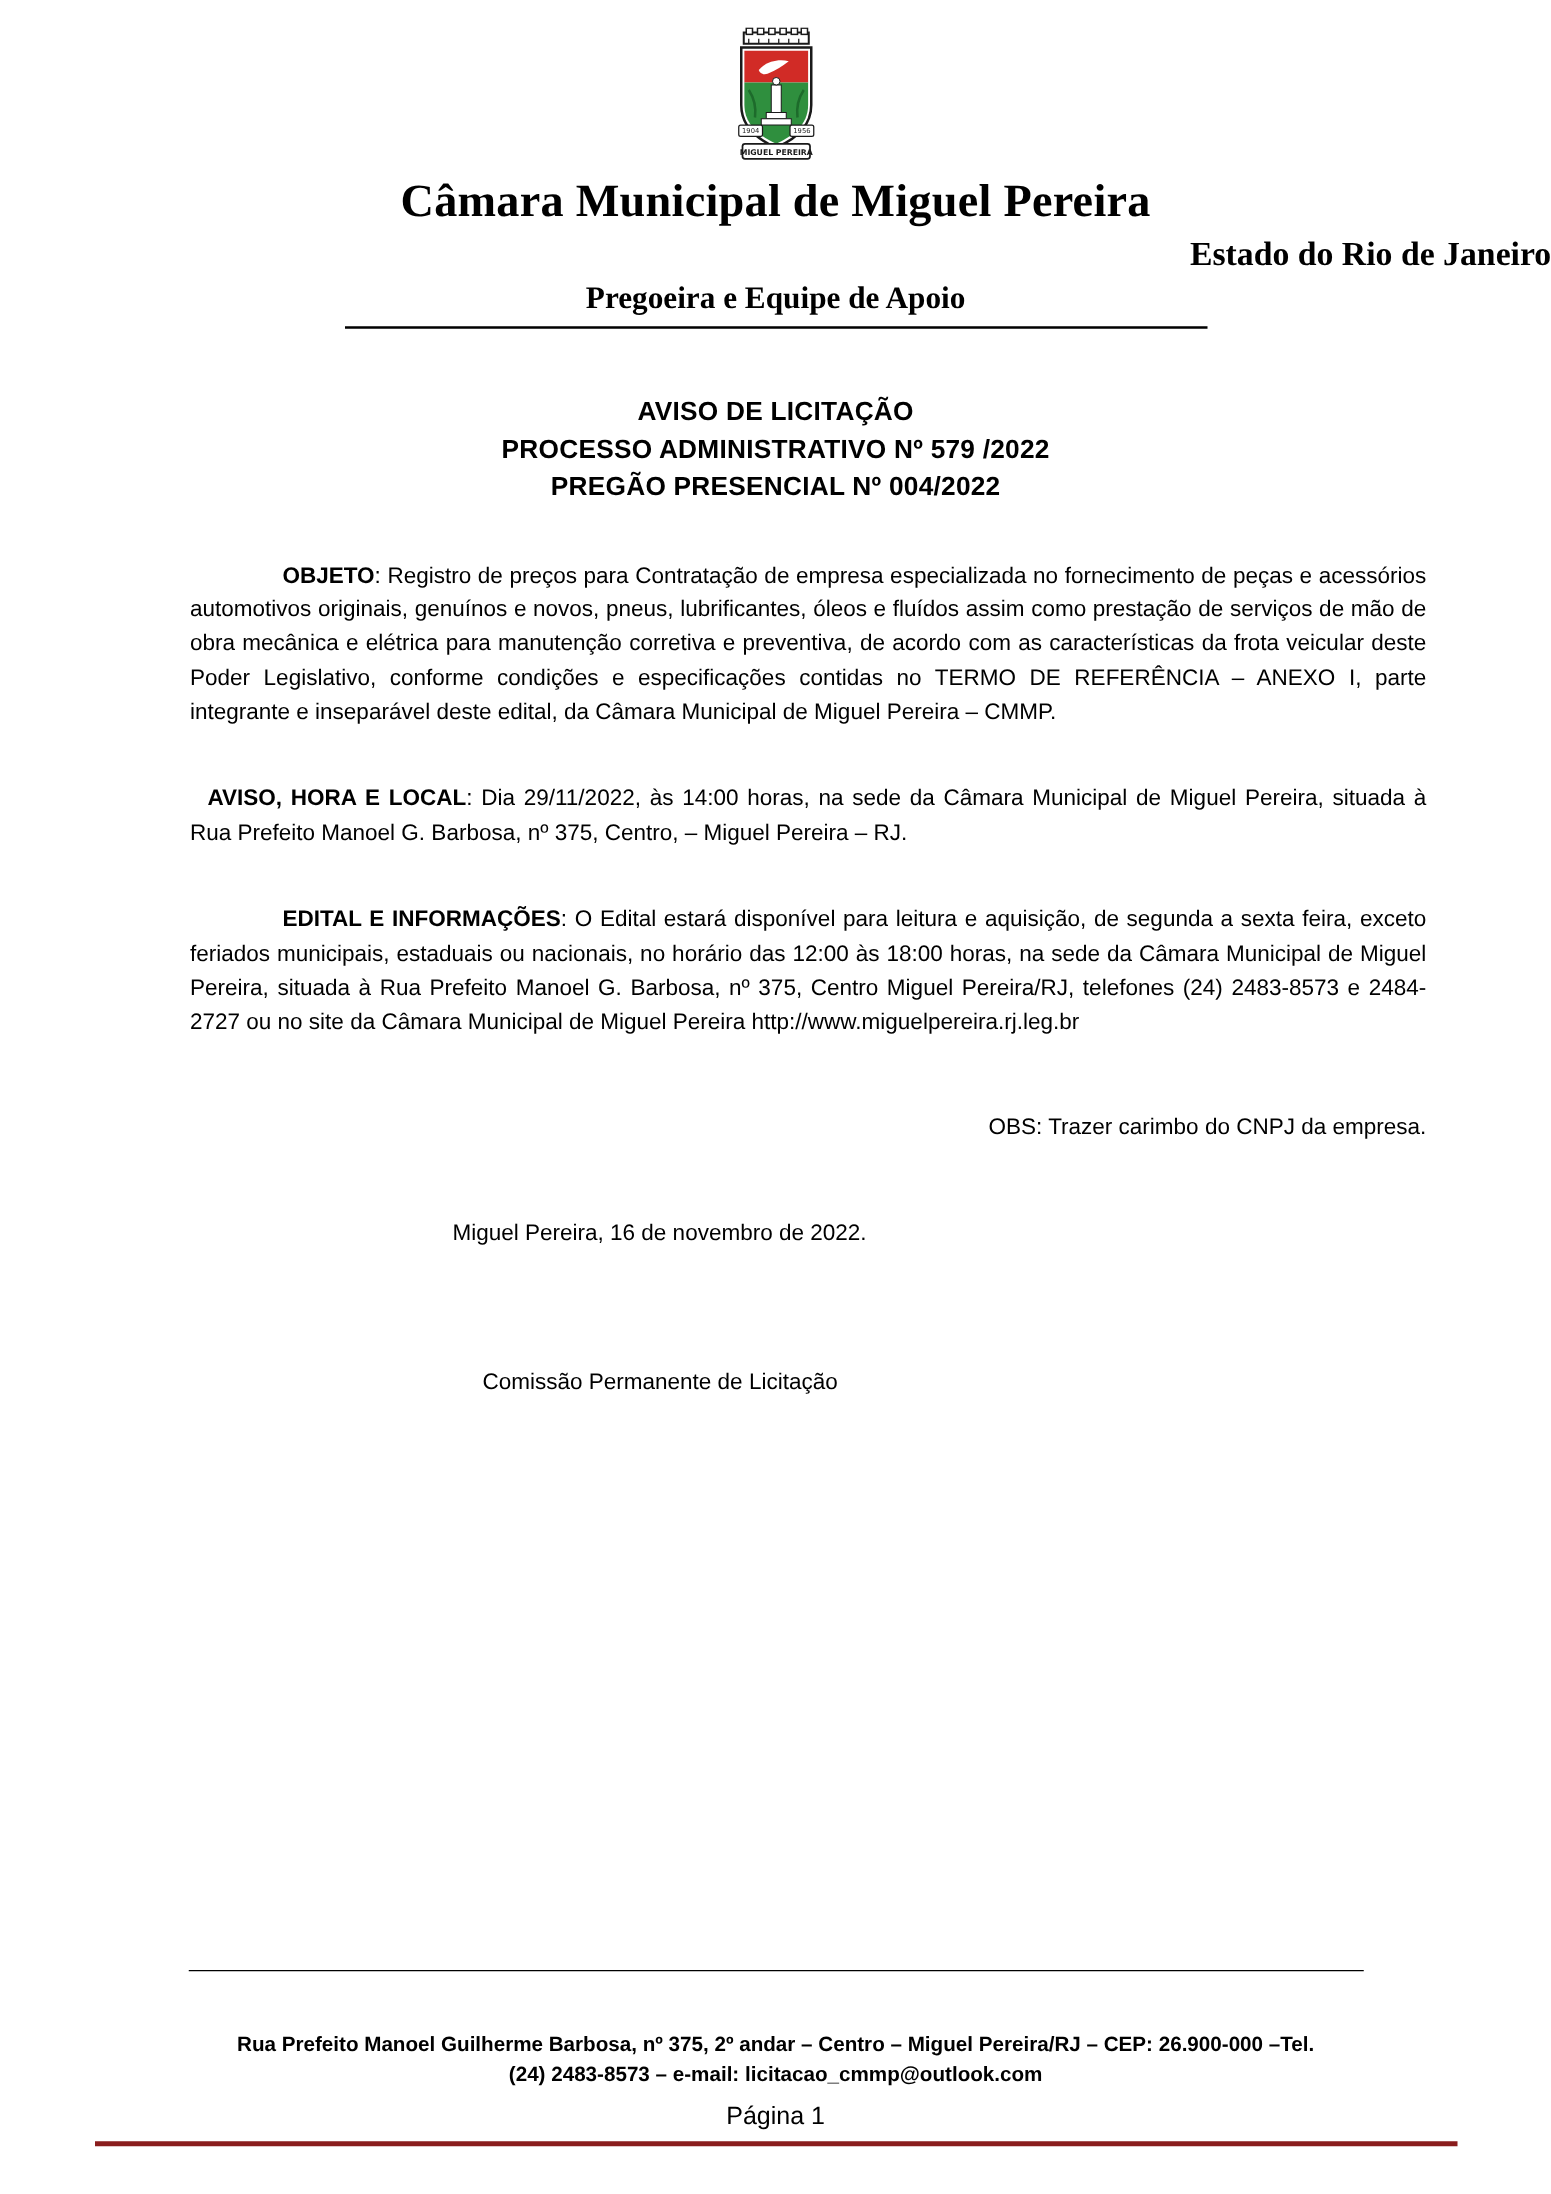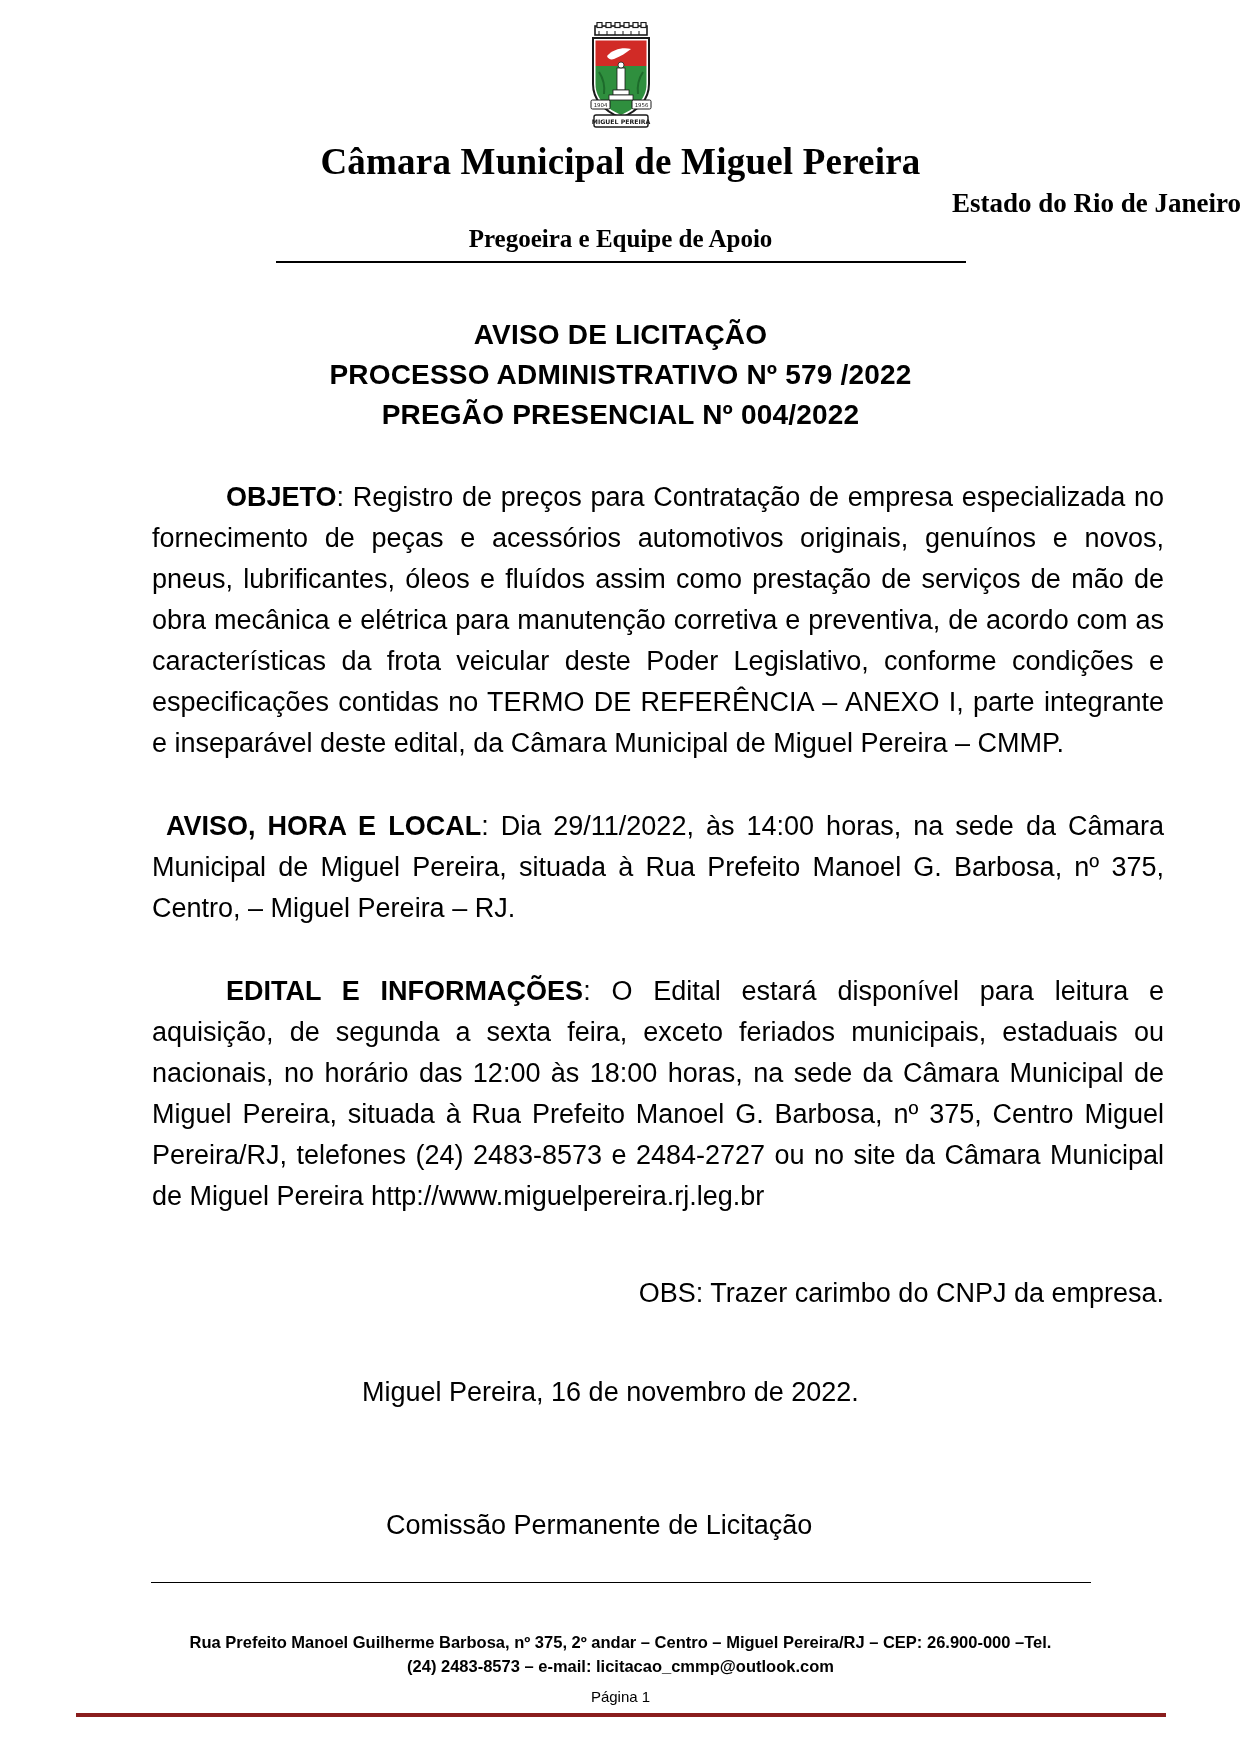--- a/index.html
+++ b/index.html
@@ -59,31 +59,31 @@
     margin: 6px auto 0 auto;
     width: 690px;
     border-bottom: 2px solid #000;
   }
 
   
   .doc-titles {
     margin-top: 52px;
     text-align: center;
     font-weight: bold;
-    font-size: 28px;
+    font-size: 21px;
     line-height: 1.42;
     letter-spacing: 0.2px;
   }
 
   
   .content {
     margin: 0 auto;
     padding-left: 152px;
-    padding-right: 77px;
-    font-size: 27px;
+    padding-right: 100px;
+    font-size: 18px;
     line-height: 1.52;
   }
   p { margin: 0; }
   .para {
     text-align: justify;
     margin-top: 42px;
   }
   .para.indent { text-indent: 74px; }
   .para.indent-sm { text-indent: 14px; }
   b { font-weight: bold; }
@@ -119,21 +119,21 @@
   }
   .footer-text {
     font-size: 16.5px;
     line-height: 1.42;
     font-weight: bold;
     margin-top: 48px;
   }
   .footer-text .line2 { font-weight: bold; }
   .page-num {
     margin-top: 10px;
-    font-size: 15px;
+    font-size: 20px;
   }
   .footer-rule-bottom {
     width: 1090px;
     margin: 8px auto 0 auto;
     border-bottom: 4px solid #8a1d1d;
   }
 </style>
 </head>
 <body>
 

